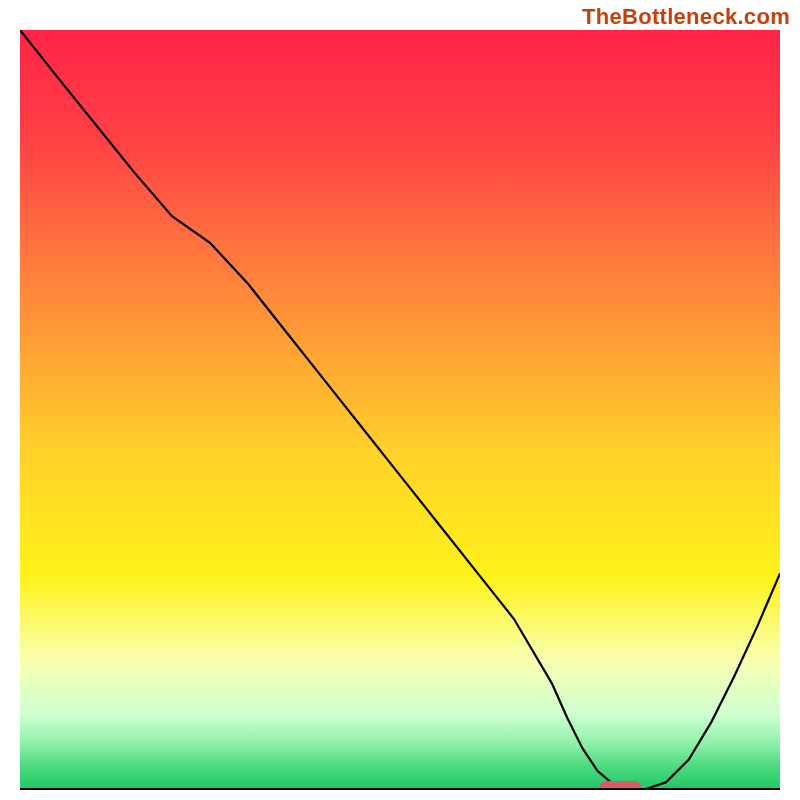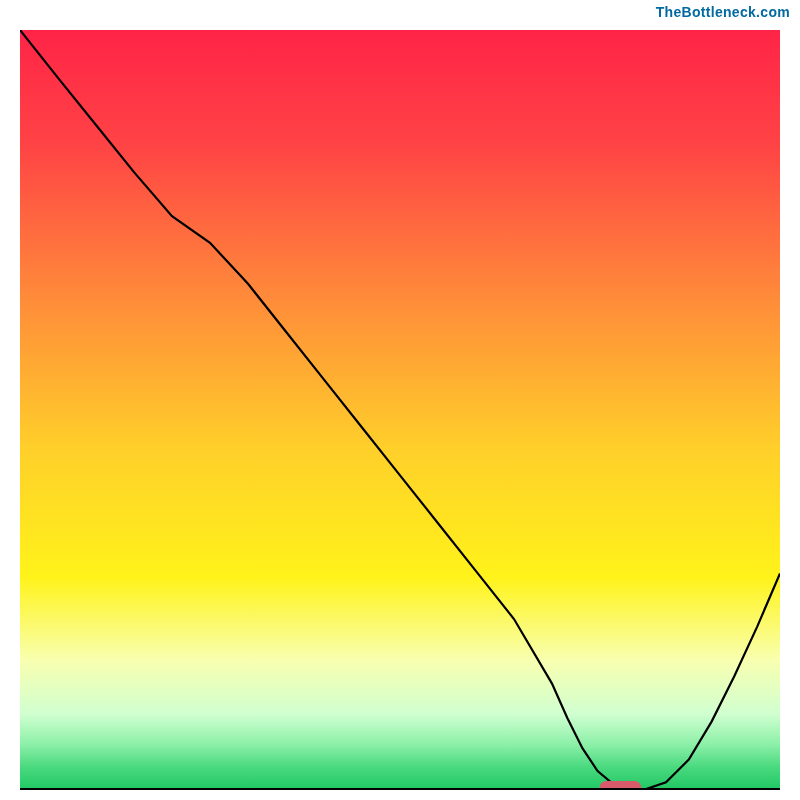--- a/index.html
+++ b/index.html
@@ -8,23 +8,23 @@
     width: 800px;
     height: 800px;
     background: #ffffff;
     font-family: Arial, Helvetica, sans-serif;
     overflow: hidden;
   }
   .watermark {
     position: absolute;
     top: 4px;
     right: 10px;
-    font-size: 14px;
+    font-size: 22px;
     font-weight: bold;
-    color: #0369a1;
+    color: #c2410c;
     letter-spacing: 0.3px;
   }
   .chart-area {
     position: absolute;
     left: 20px;
     top: 30px;
     width: 760px;
     height: 760px;
   }
   svg { display: block; }

